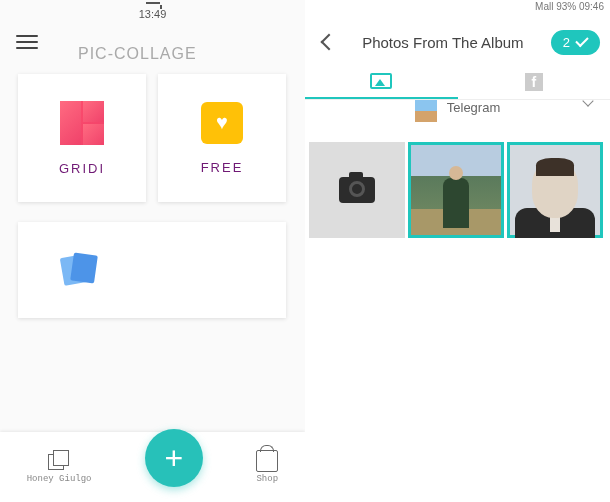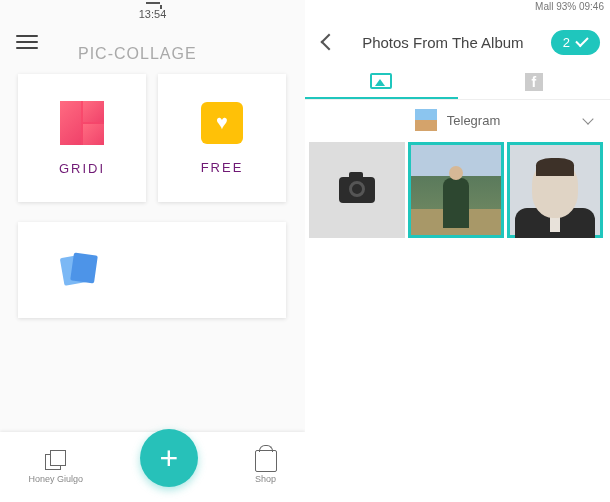--- a/index.html
+++ b/index.html
@@ -195,20 +195,21 @@
     align-items: center;
     justify-content: space-around;
   }
   .bottom-item {
     display: flex;
     flex-direction: column;
     align-items: center;
     gap: 2px;
     color: #888;
     font-size: 9px;
+    font-family: Liberation Mono, monospace;
   }
   .collage-mini {
     width: 22px;
     height: 22px;
     position: relative;
   }
   .collage-mini .sq {
     position: absolute;
     width: 16px;
     height: 16px;
@@ -336,21 +337,21 @@
     font-size: 14px;
     display: flex;
     align-items: center;
     justify-content: center;
     font-family: Arial;
   }
 
   .album-select {
     height: 40px;
     display: flex;
-    align-items: center;
+    align-items: flex-start;
     justify-content: center;
     gap: 10px;
     color: #666;
     font-size: 13px;
     position: relative;
   }
   .album-thumb {
     width: 22px;
     height: 22px;
     background: linear-gradient(180deg, #8bc5ef 50%, #d4a36b 50%);
@@ -481,21 +482,21 @@
       <span class="sig">
           <i></i>
           <i></i>
           <i></i>
           <i></i>
         </span>
       <span>73%</span>
       <span class="battery">
           <span class="fill" style="width:73%"></span>
         </span>
-      <span>13:54</span>
+      <span>13:49</span>
     </div>
 
     <div class="left-header">
       <div class="hamburger">
         <span></span>
           <span></span>
           <span></span>
       </div>
       <div class="app-title">PIC-COLLAGE</div>
     </div>

